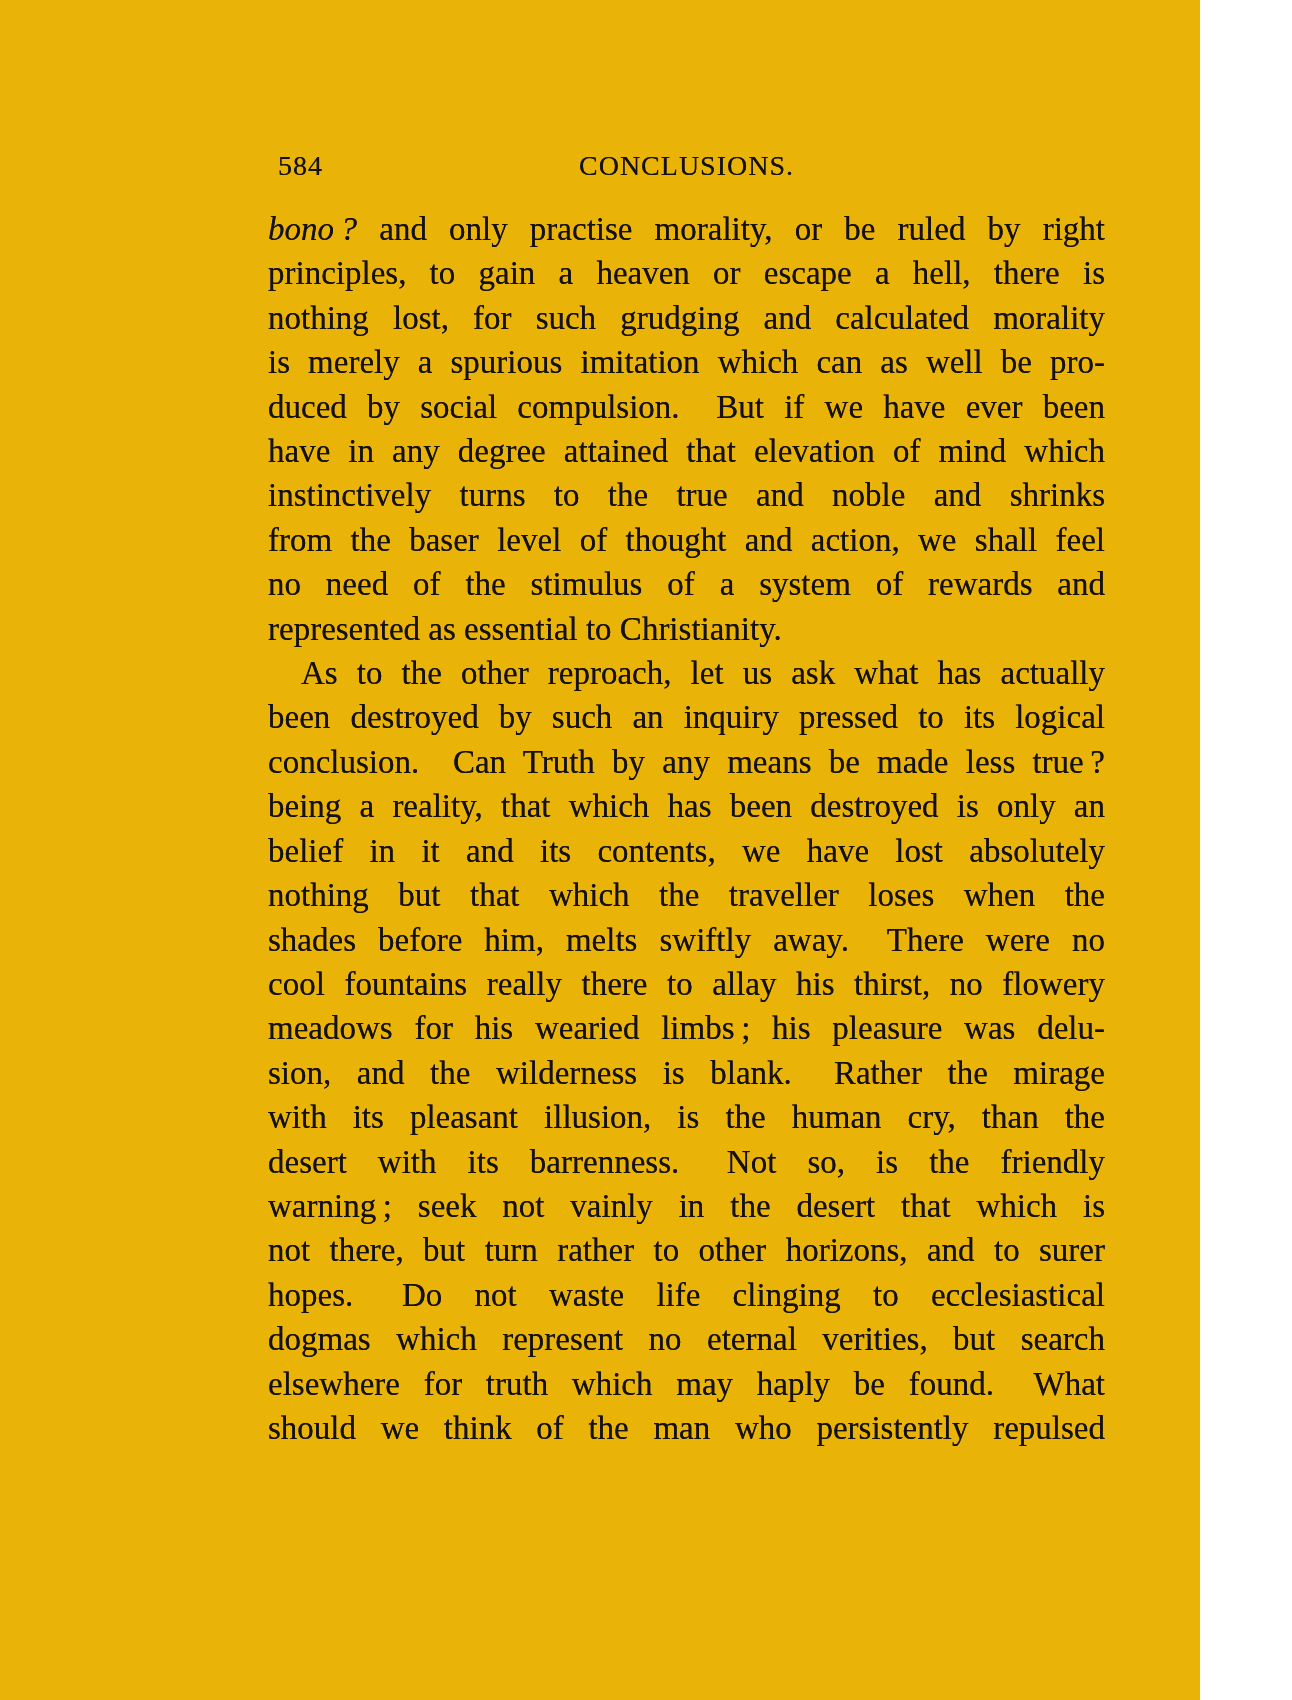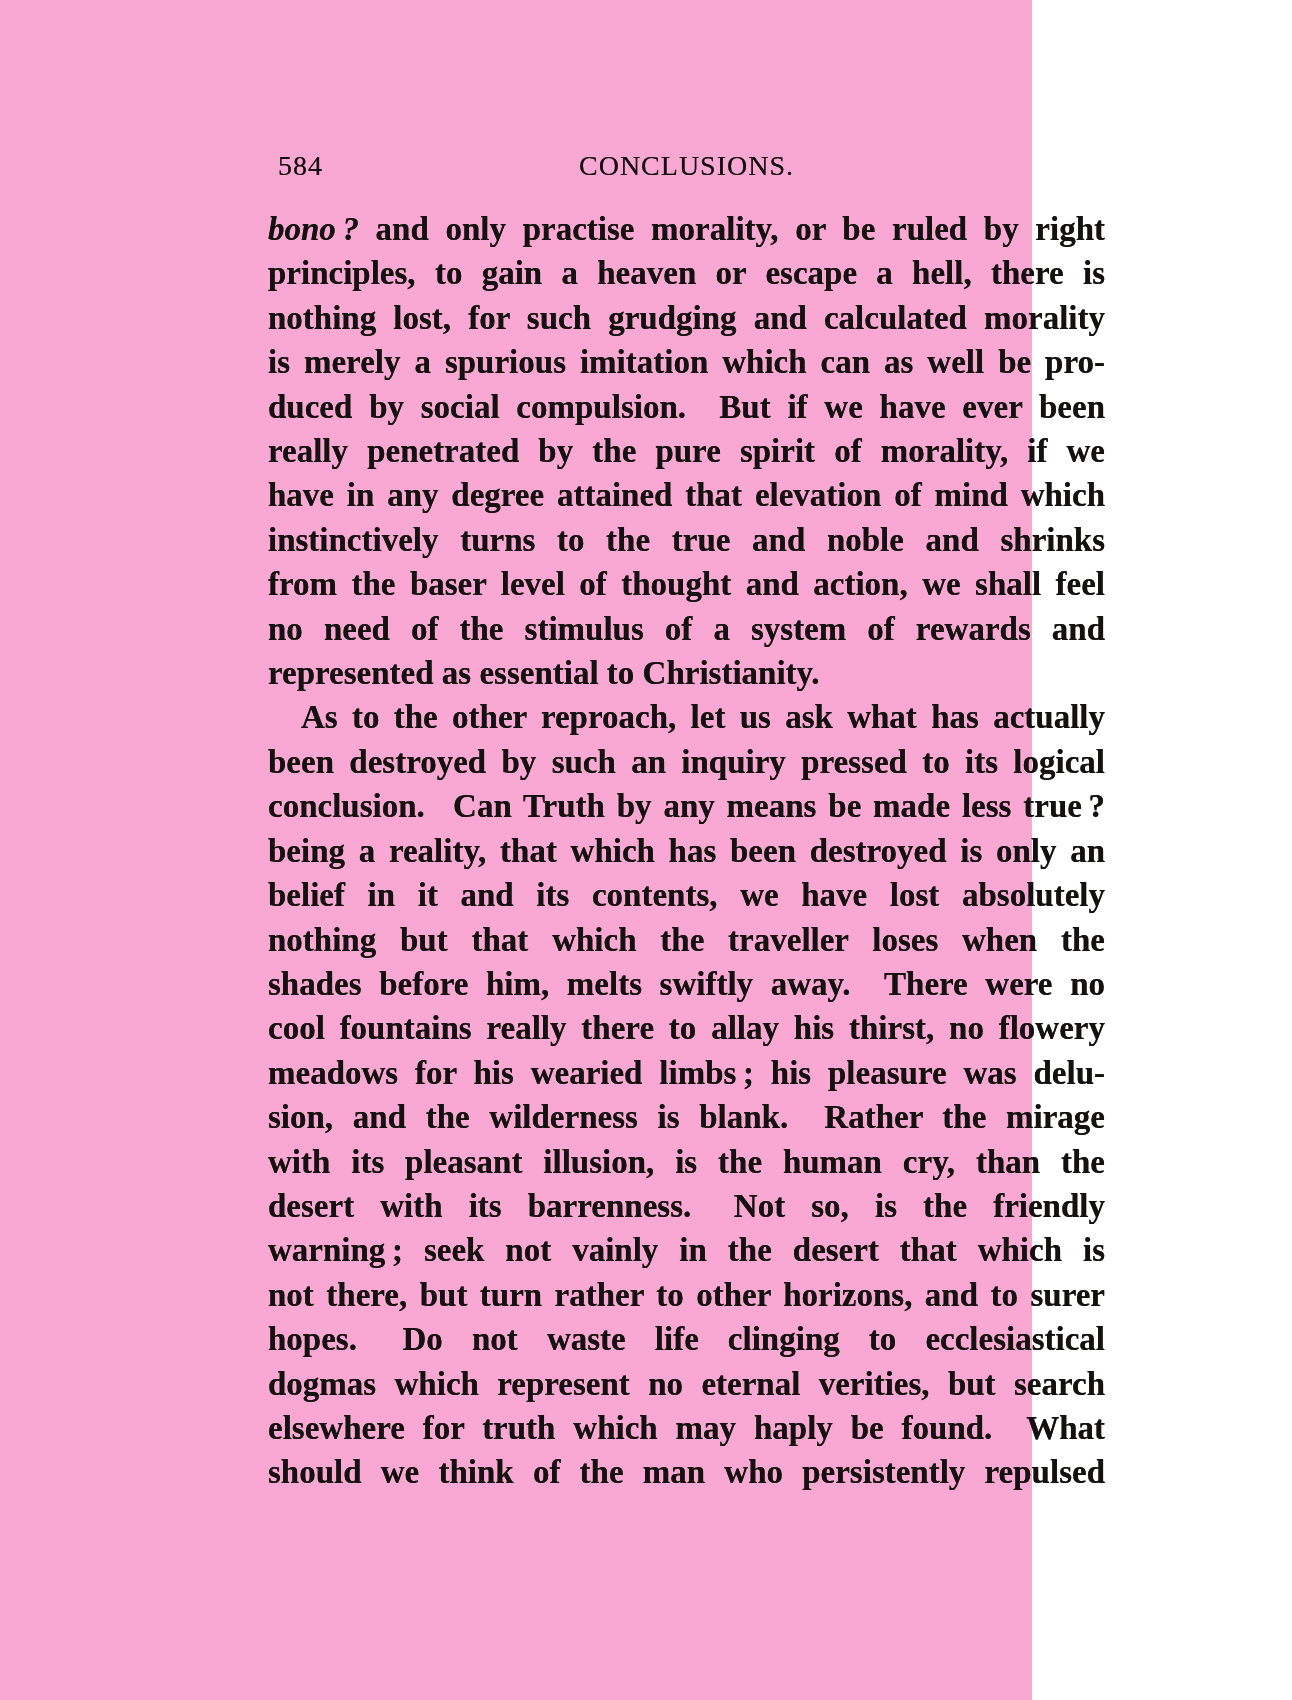--- a/index.html
+++ b/index.html
@@ -5,23 +5,23 @@
   html, body {
     margin: 0;
     padding: 0;
     width: 1292px;
     height: 1700px;
     background: #ffffff;
     overflow: hidden;
   }
   .page {
     position: relative;
-    width: 1032px;
+    width: 1200px;
     height: 1700px;
-    background: #f9a8d4;
+    background: #eab308;
     color: #141110;
     font-family: "Liberation Serif", serif;
     text-shadow: 0 0 0.6px rgba(20, 16, 12, 0.8);
   }
   .header-row {
     position: absolute;
     left: 268px;
     top: 149px;
     width: 837px;
     height: 34px;
@@ -41,21 +41,20 @@
     top: 0;
     text-align: center;
     font-size: 28px;
     letter-spacing: 1px;
   }
   .body-text {
     position: absolute;
     left: 268px;
     top: 207px;
     width: 837px;
-    font-weight: bold;
   }
   .line {
     font-size: 33px;
     line-height: 44.4px;
     text-align: justify;
     text-align-last: justify;
     text-justify: inter-word;
   }
   .line.par-end {
     text-align-last: left;
@@ -74,21 +73,20 @@
   <div class="header-row">
     <span class="page-num">584</span>
     <span class="running-head">CONCLUSIONS.</span>
   </div>
   <div class="body-text" id="body-lines">
       <div class="line"><i>bono ?</i> and only practise morality, or be ruled by right</div>
       <div class="line">principles, to gain a heaven or escape a hell, there is</div>
       <div class="line">nothing lost, for such grudging and calculated morality</div>
       <div class="line">is merely a spurious imitation which can as well be pro-</div>
       <div class="line">duced by social compulsion.  But if we have ever been</div>
-      <div class="line">really penetrated by the pure spirit of morality, if we</div>
       <div class="line">have in any degree attained that elevation of mind which</div>
       <div class="line">instinctively turns to the true and noble and shrinks</div>
       <div class="line">from the baser level of thought and action, we shall feel</div>
       <div class="line">no need of the stimulus of a system of rewards and</div>
       <div class="line par-end">represented as essential to Christianity.</div>
       <div class="line indent">As to the other reproach, let us ask what has actually</div>
       <div class="line">been destroyed by such an inquiry pressed to its logical</div>
       <div class="line">conclusion.  Can Truth by any means be made less true ?</div>
       <div class="line">being a reality, that which has been destroyed is only an</div>
       <div class="line">belief in it and its contents, we have lost absolutely</div>

